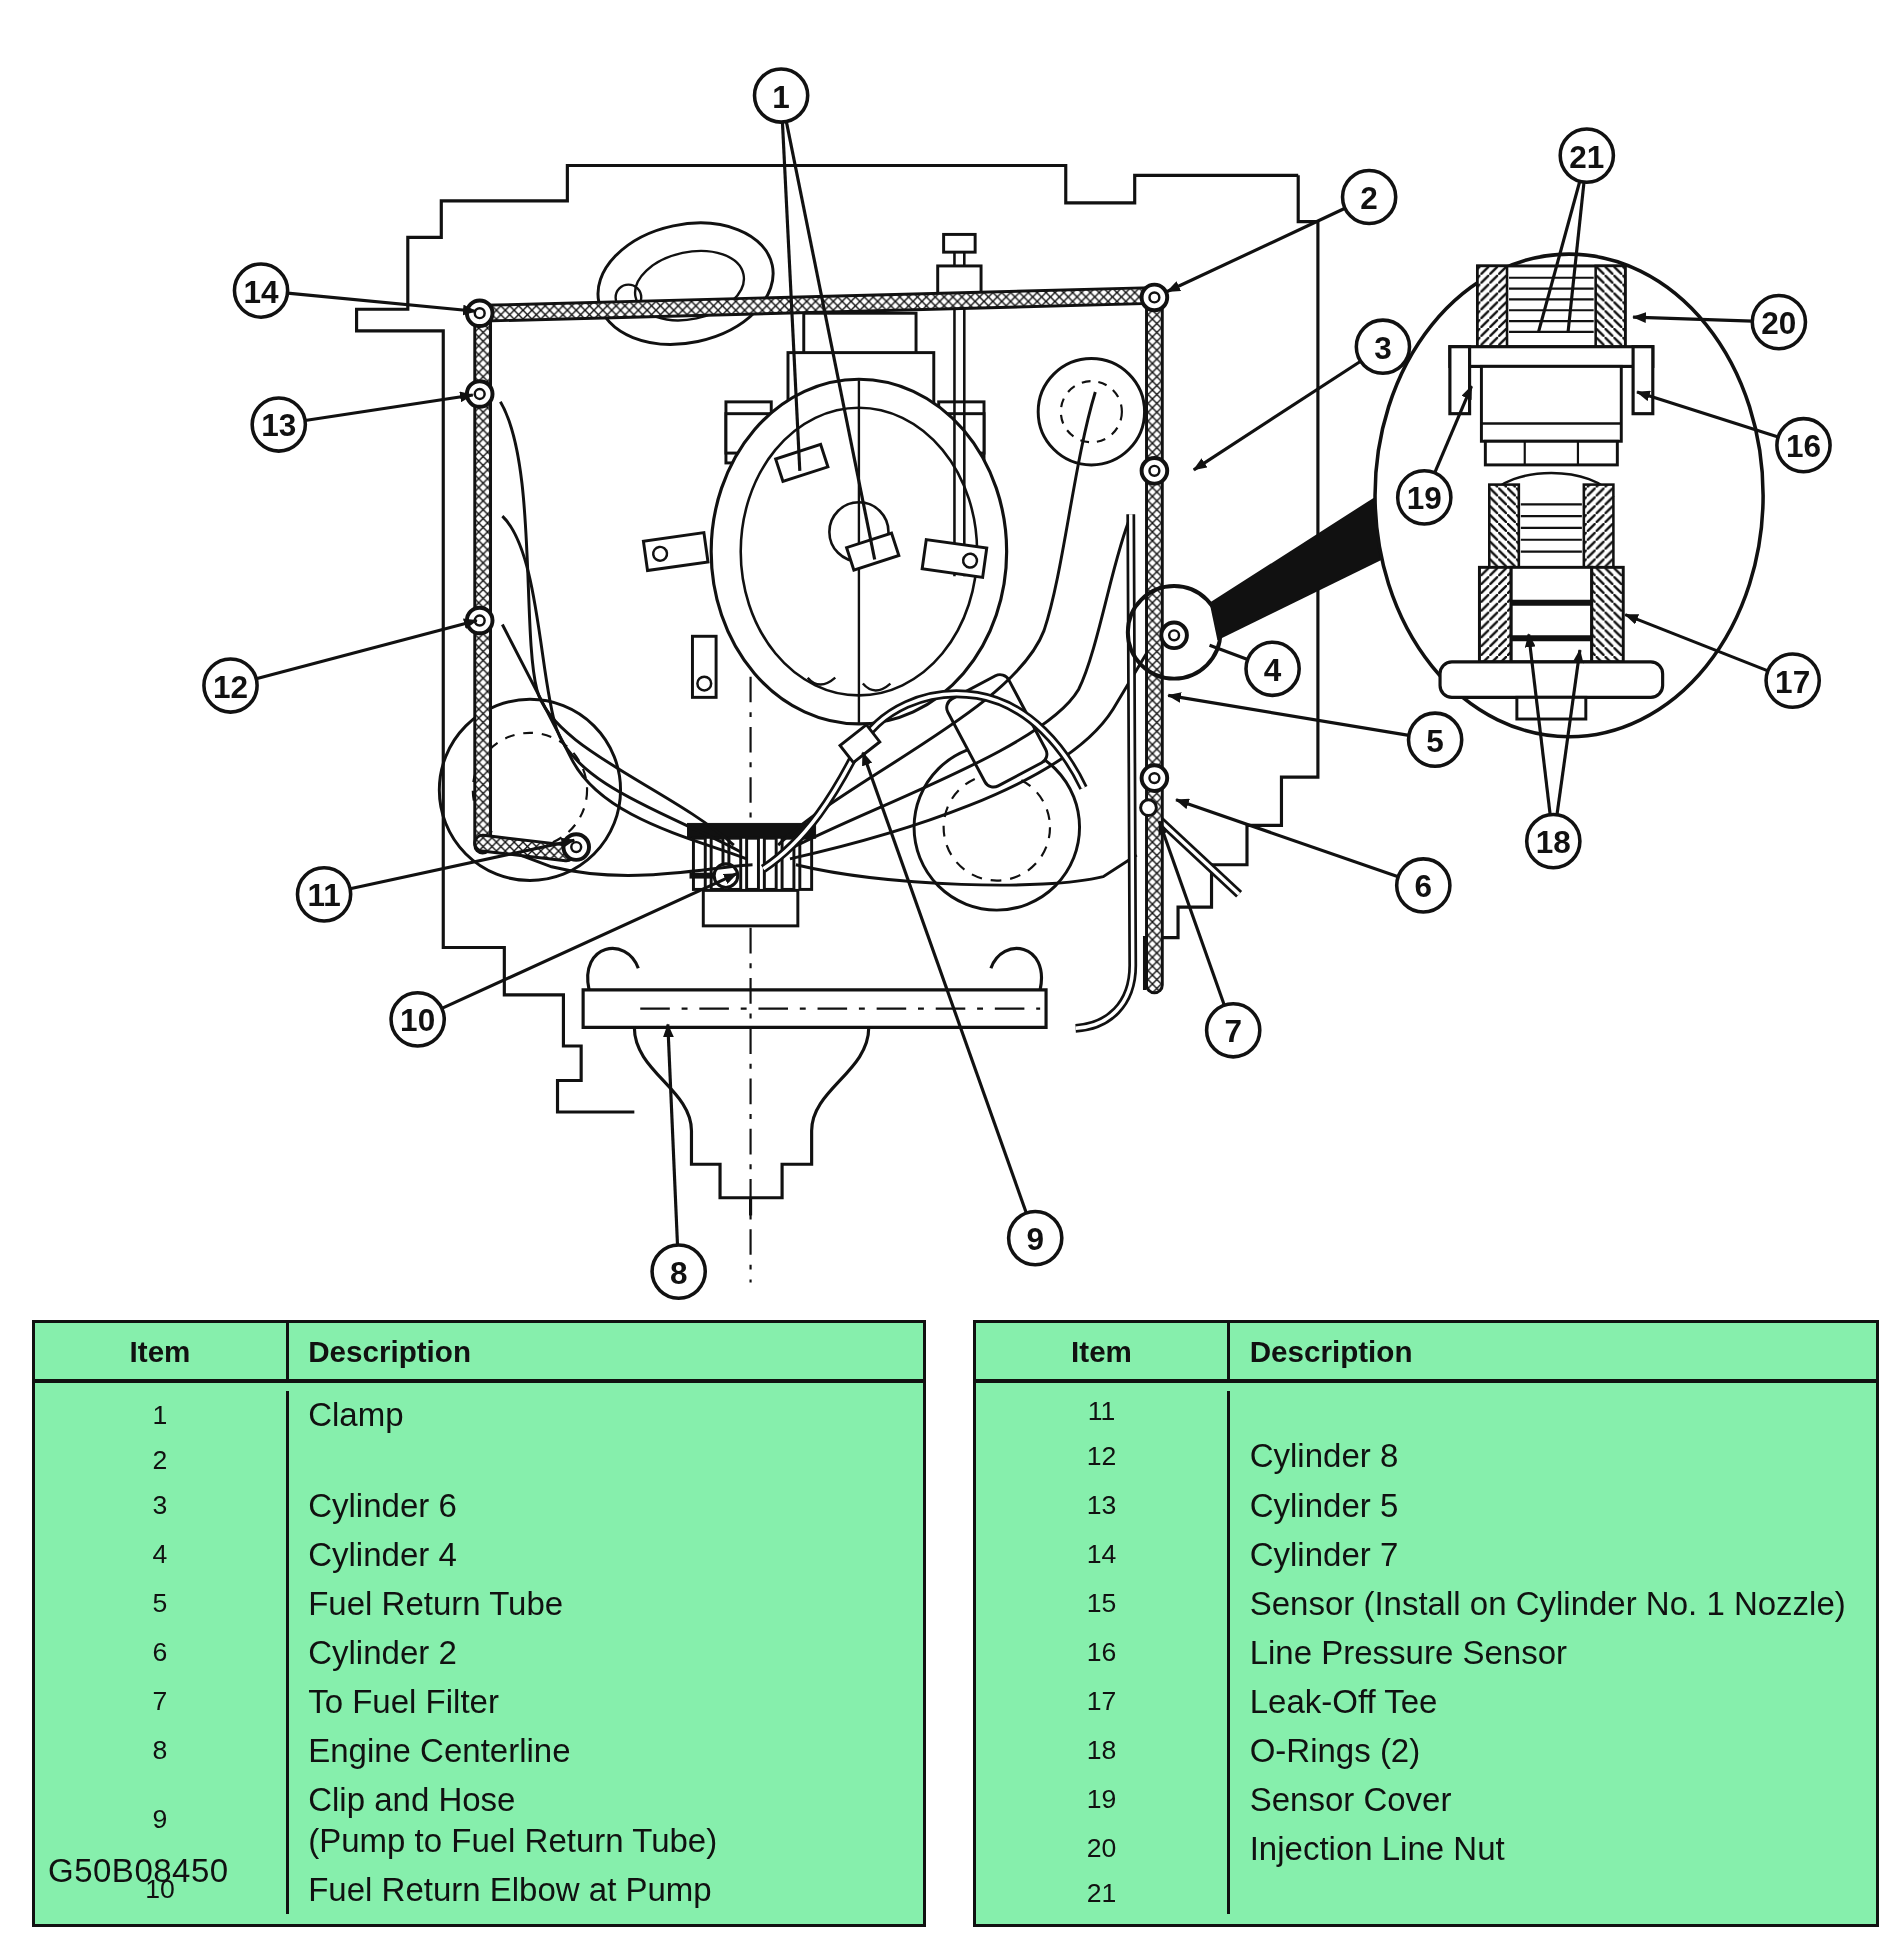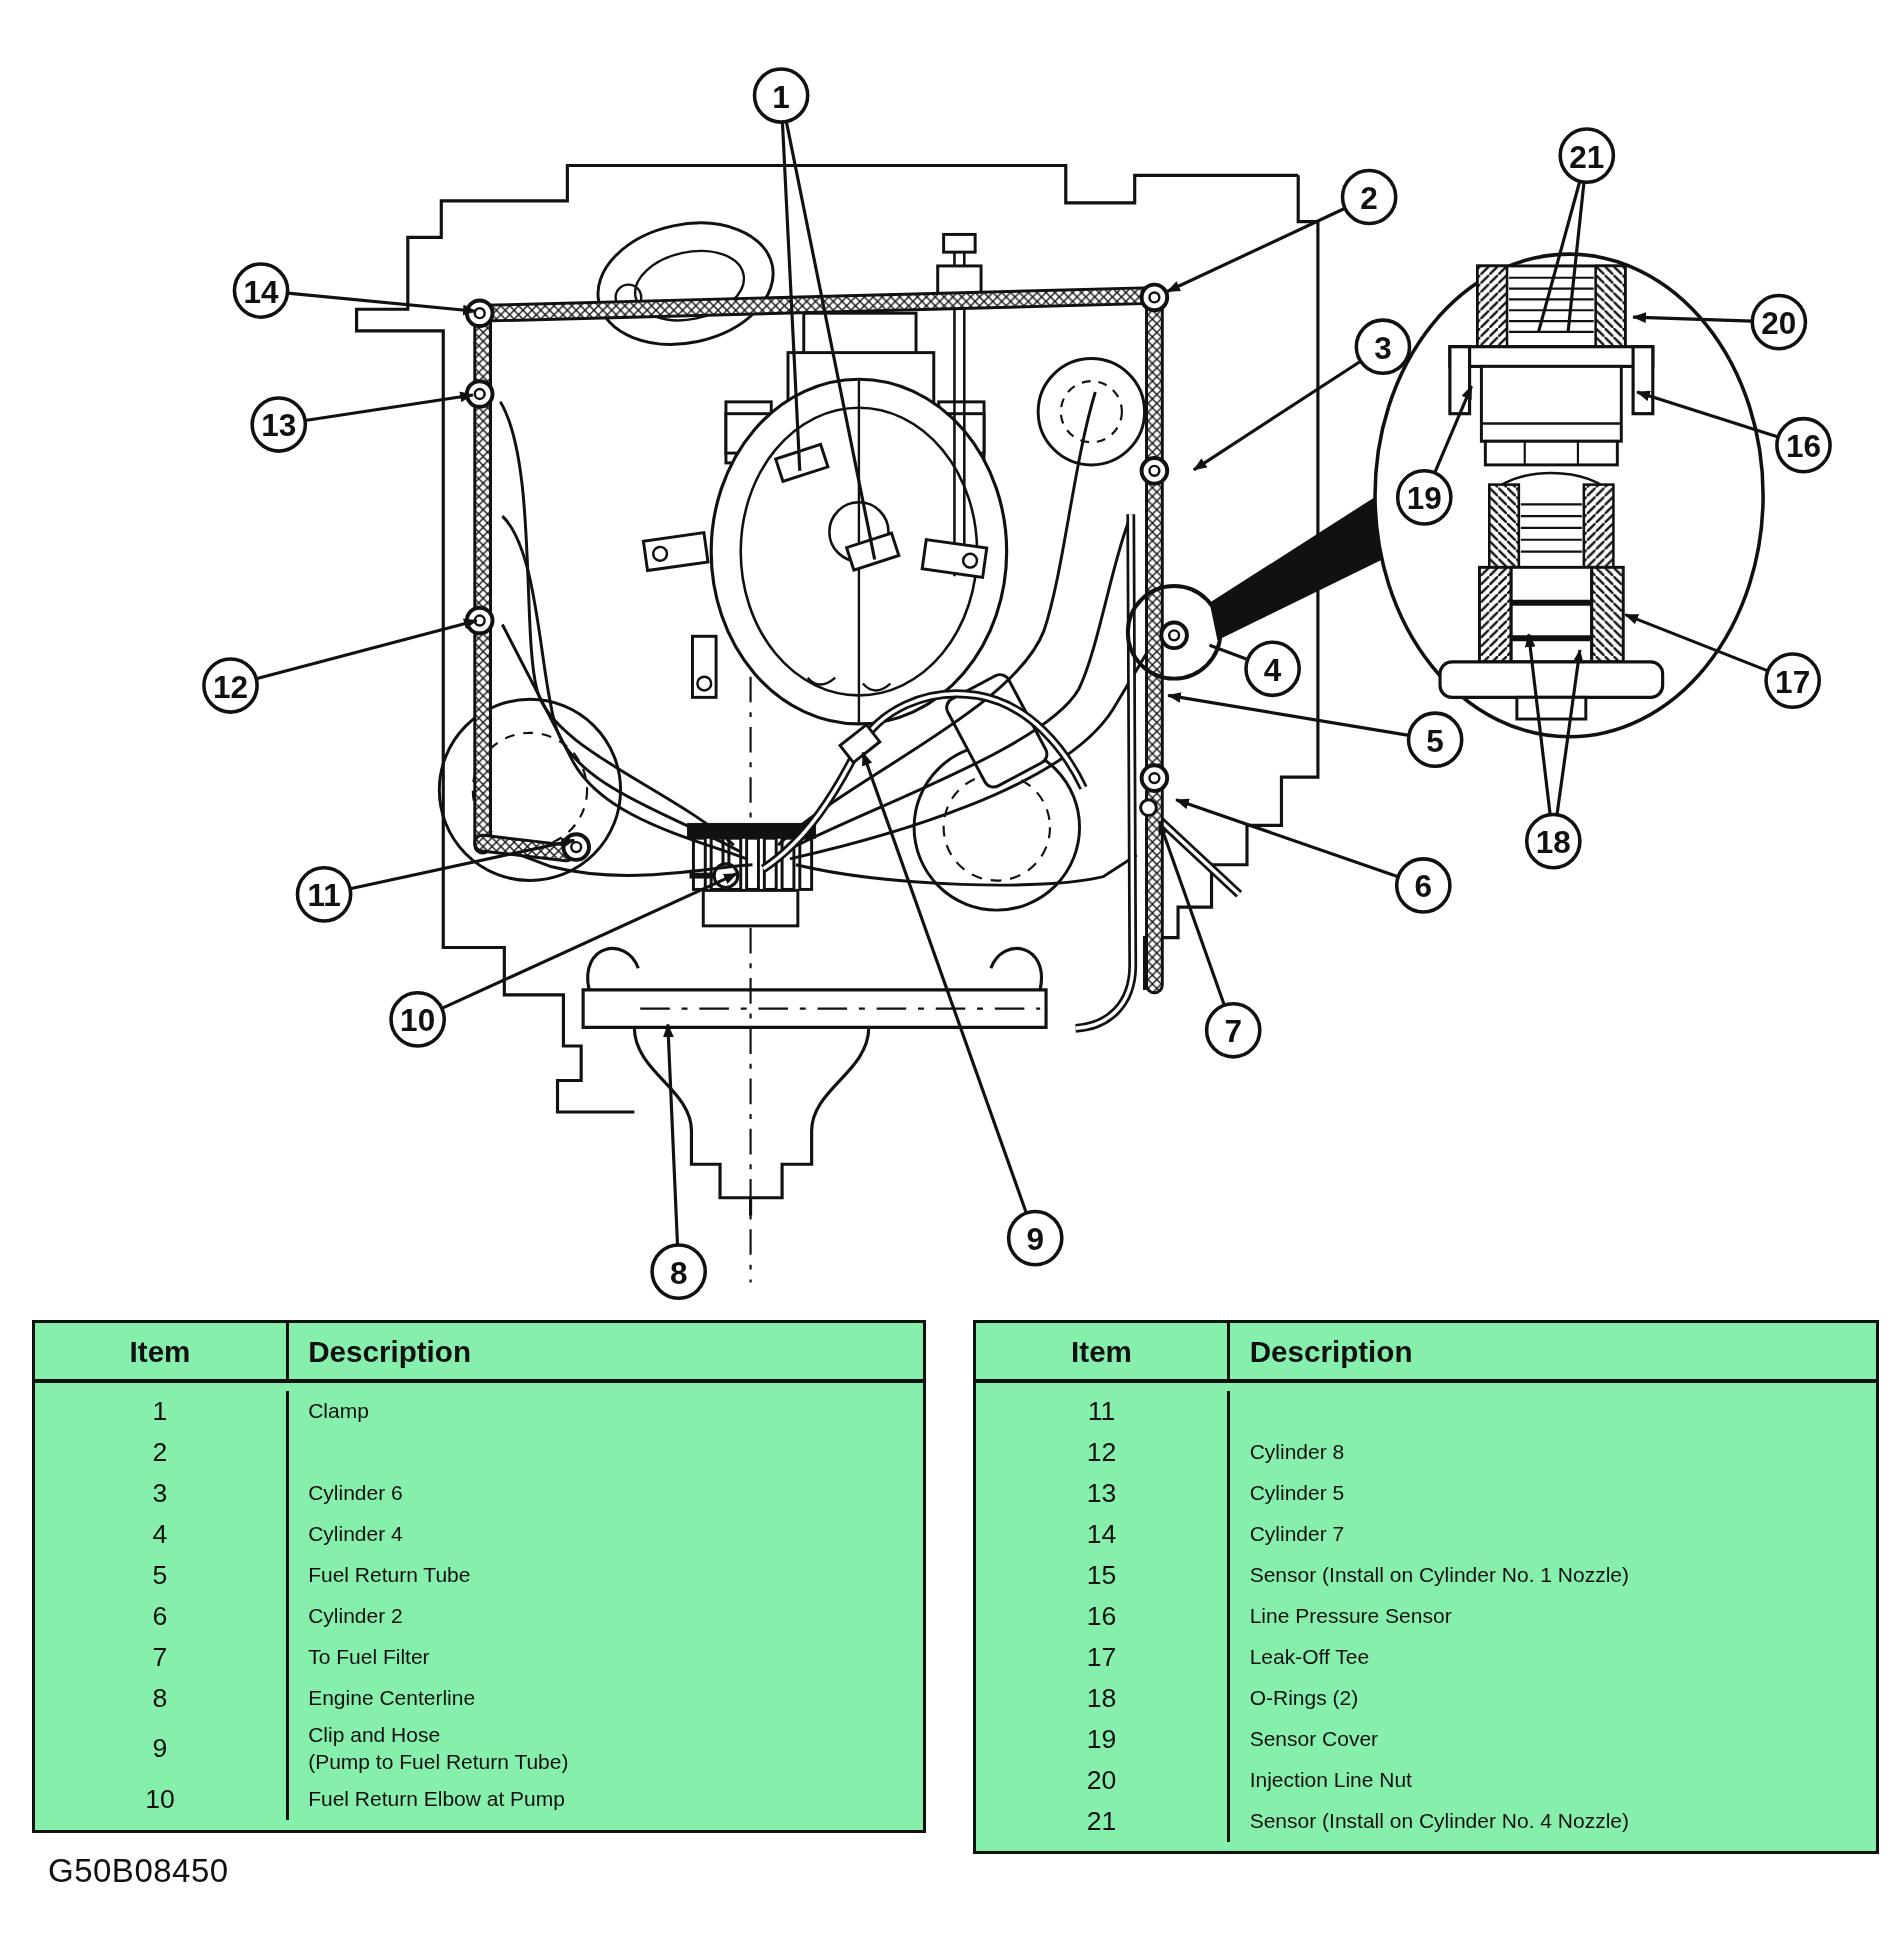--- a/index.html
+++ b/index.html
@@ -17,21 +17,21 @@
 
   
   .tbl { position:absolute; top:1320px; background:#86efac; border:3.9px solid #111; }
   .tbl .hdr { display:grid; grid-template-columns:254px 1fr; border-bottom:4.9px solid #111; }
   .tbl .hdr > div { padding:11.8px 0 9.9px; font-weight:bold; font-size:29.6px; }
   .tbl .hdr .h-item { text-align:center; border-right:3px solid #111; }
   .tbl .hdr .h-desc { padding-left:19.7px; }
   .tbl .trow { display:grid; grid-template-columns:254px 1fr; min-height:41px; align-items:center; }
   .tbl .trow > .c-item { text-align:center; font-size:26.6px; border-right:3px solid #111; align-self:stretch;
                          display:flex; align-items:center; justify-content:center; }
-  .tbl .trow > .c-desc { font-size:21px; padding:3.9px 7.9px 3.9px 19.7px; white-space:pre-line; line-height:1.25; }
+  .tbl .trow > .c-desc { font-size:33px; padding:3.9px 7.9px 3.9px 19.7px; white-space:pre-line; line-height:1.25; }
   .tbl .rows { padding:7.9px 0 9.9px; }
   #tbl-left  { left:31.5px;  width:888px; }
   #tbl-right { left:973px; width:900px; }
 
   #caption { position:absolute; left:48px; top:1852px; font-size:33px; letter-spacing:0.5px; }
 </style>
 </head>
 <body>
 
 <div id="page">
@@ -426,20 +426,19 @@
         <div class="trow">
           <div class="c-item">19</div>
           <div class="c-desc">Sensor Cover</div>
         </div>
         <div class="trow">
           <div class="c-item">20</div>
           <div class="c-desc">Injection Line Nut</div>
         </div>
         <div class="trow">
           <div class="c-item">21</div>
-          <div class="c-desc">Sensor (Install on Cylinder No. 4 Nozzle)</div>
         </div>
       </div>
   </div>
 
   <div id="caption">G50B08450</div>
 </div>
 
 
 </body></html>

